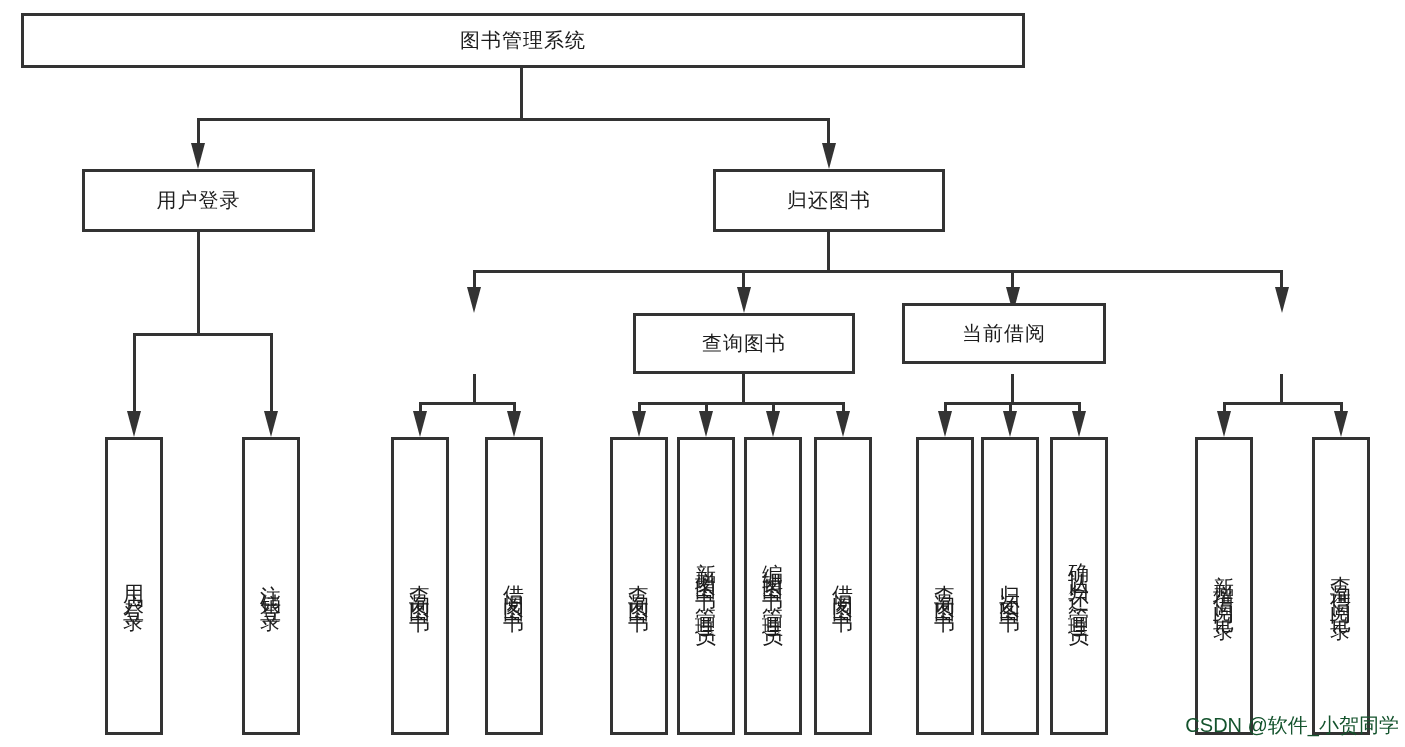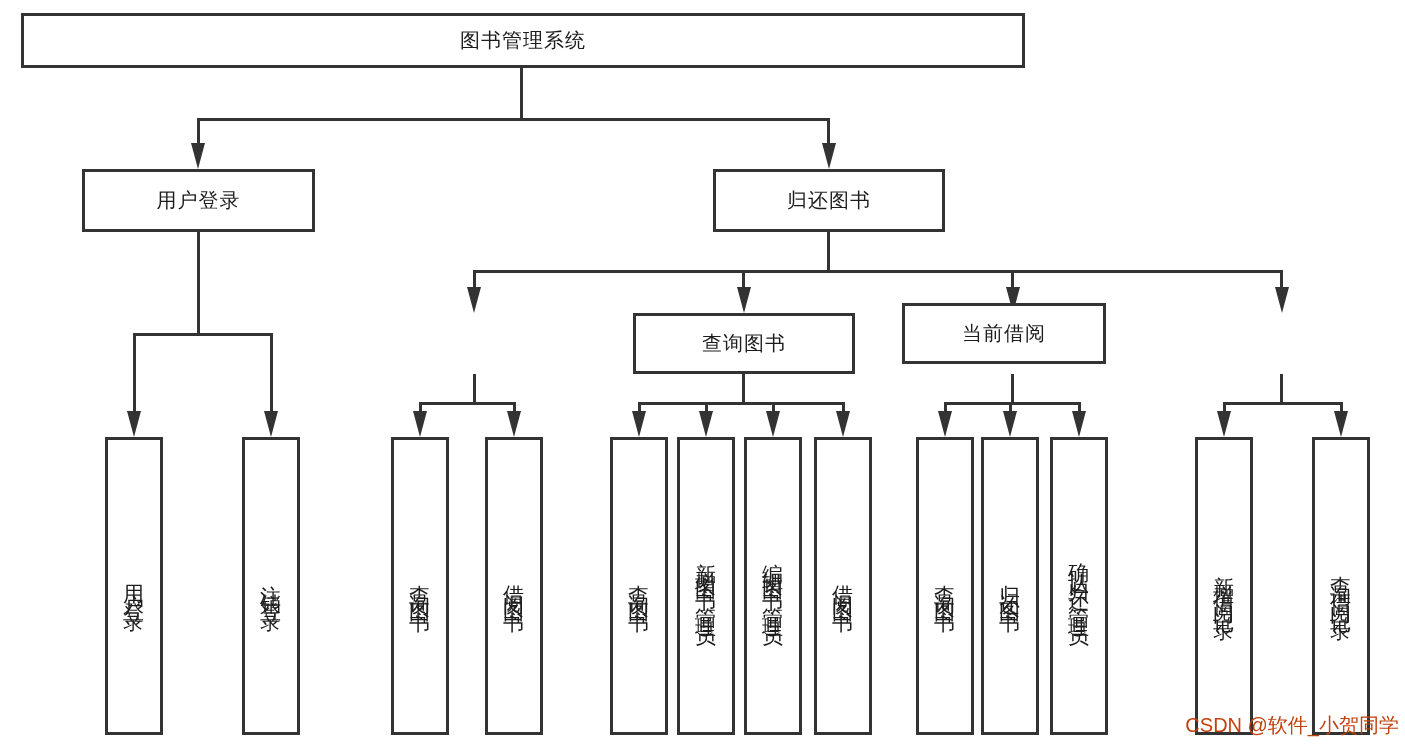--- a/index.html
+++ b/index.html
@@ -16,21 +16,21 @@
   .v-node{writing-mode:vertical-rl;text-orientation:mixed;font-size:21px;letter-spacing:9px;line-height:1;}
   .vline{position:absolute;width:3px;background:#333333;}
   .hline{position:absolute;height:3px;background:#333333;}
   .arrow{
     position:absolute;width:0;height:0;
     border-left:7px solid transparent;border-right:7px solid transparent;
     border-top:26px solid #333333;
   }
   .watermark{
     position:absolute;right:6px;top:712px;z-index:5;
-    color:#c2410c;font-size:20px;white-space:nowrap;
+    color:#14532d;font-size:20px;white-space:nowrap;
   }
 </style>
 </head>
 <body>
 
 <div class="canvas">
 
   <div class="node h-node" style="left:21px;top:13px;width:1004px;height:55px;">图书管理系统</div>
 
   <div class="vline" style="left:520px;top:68px;height:52px;"></div>

